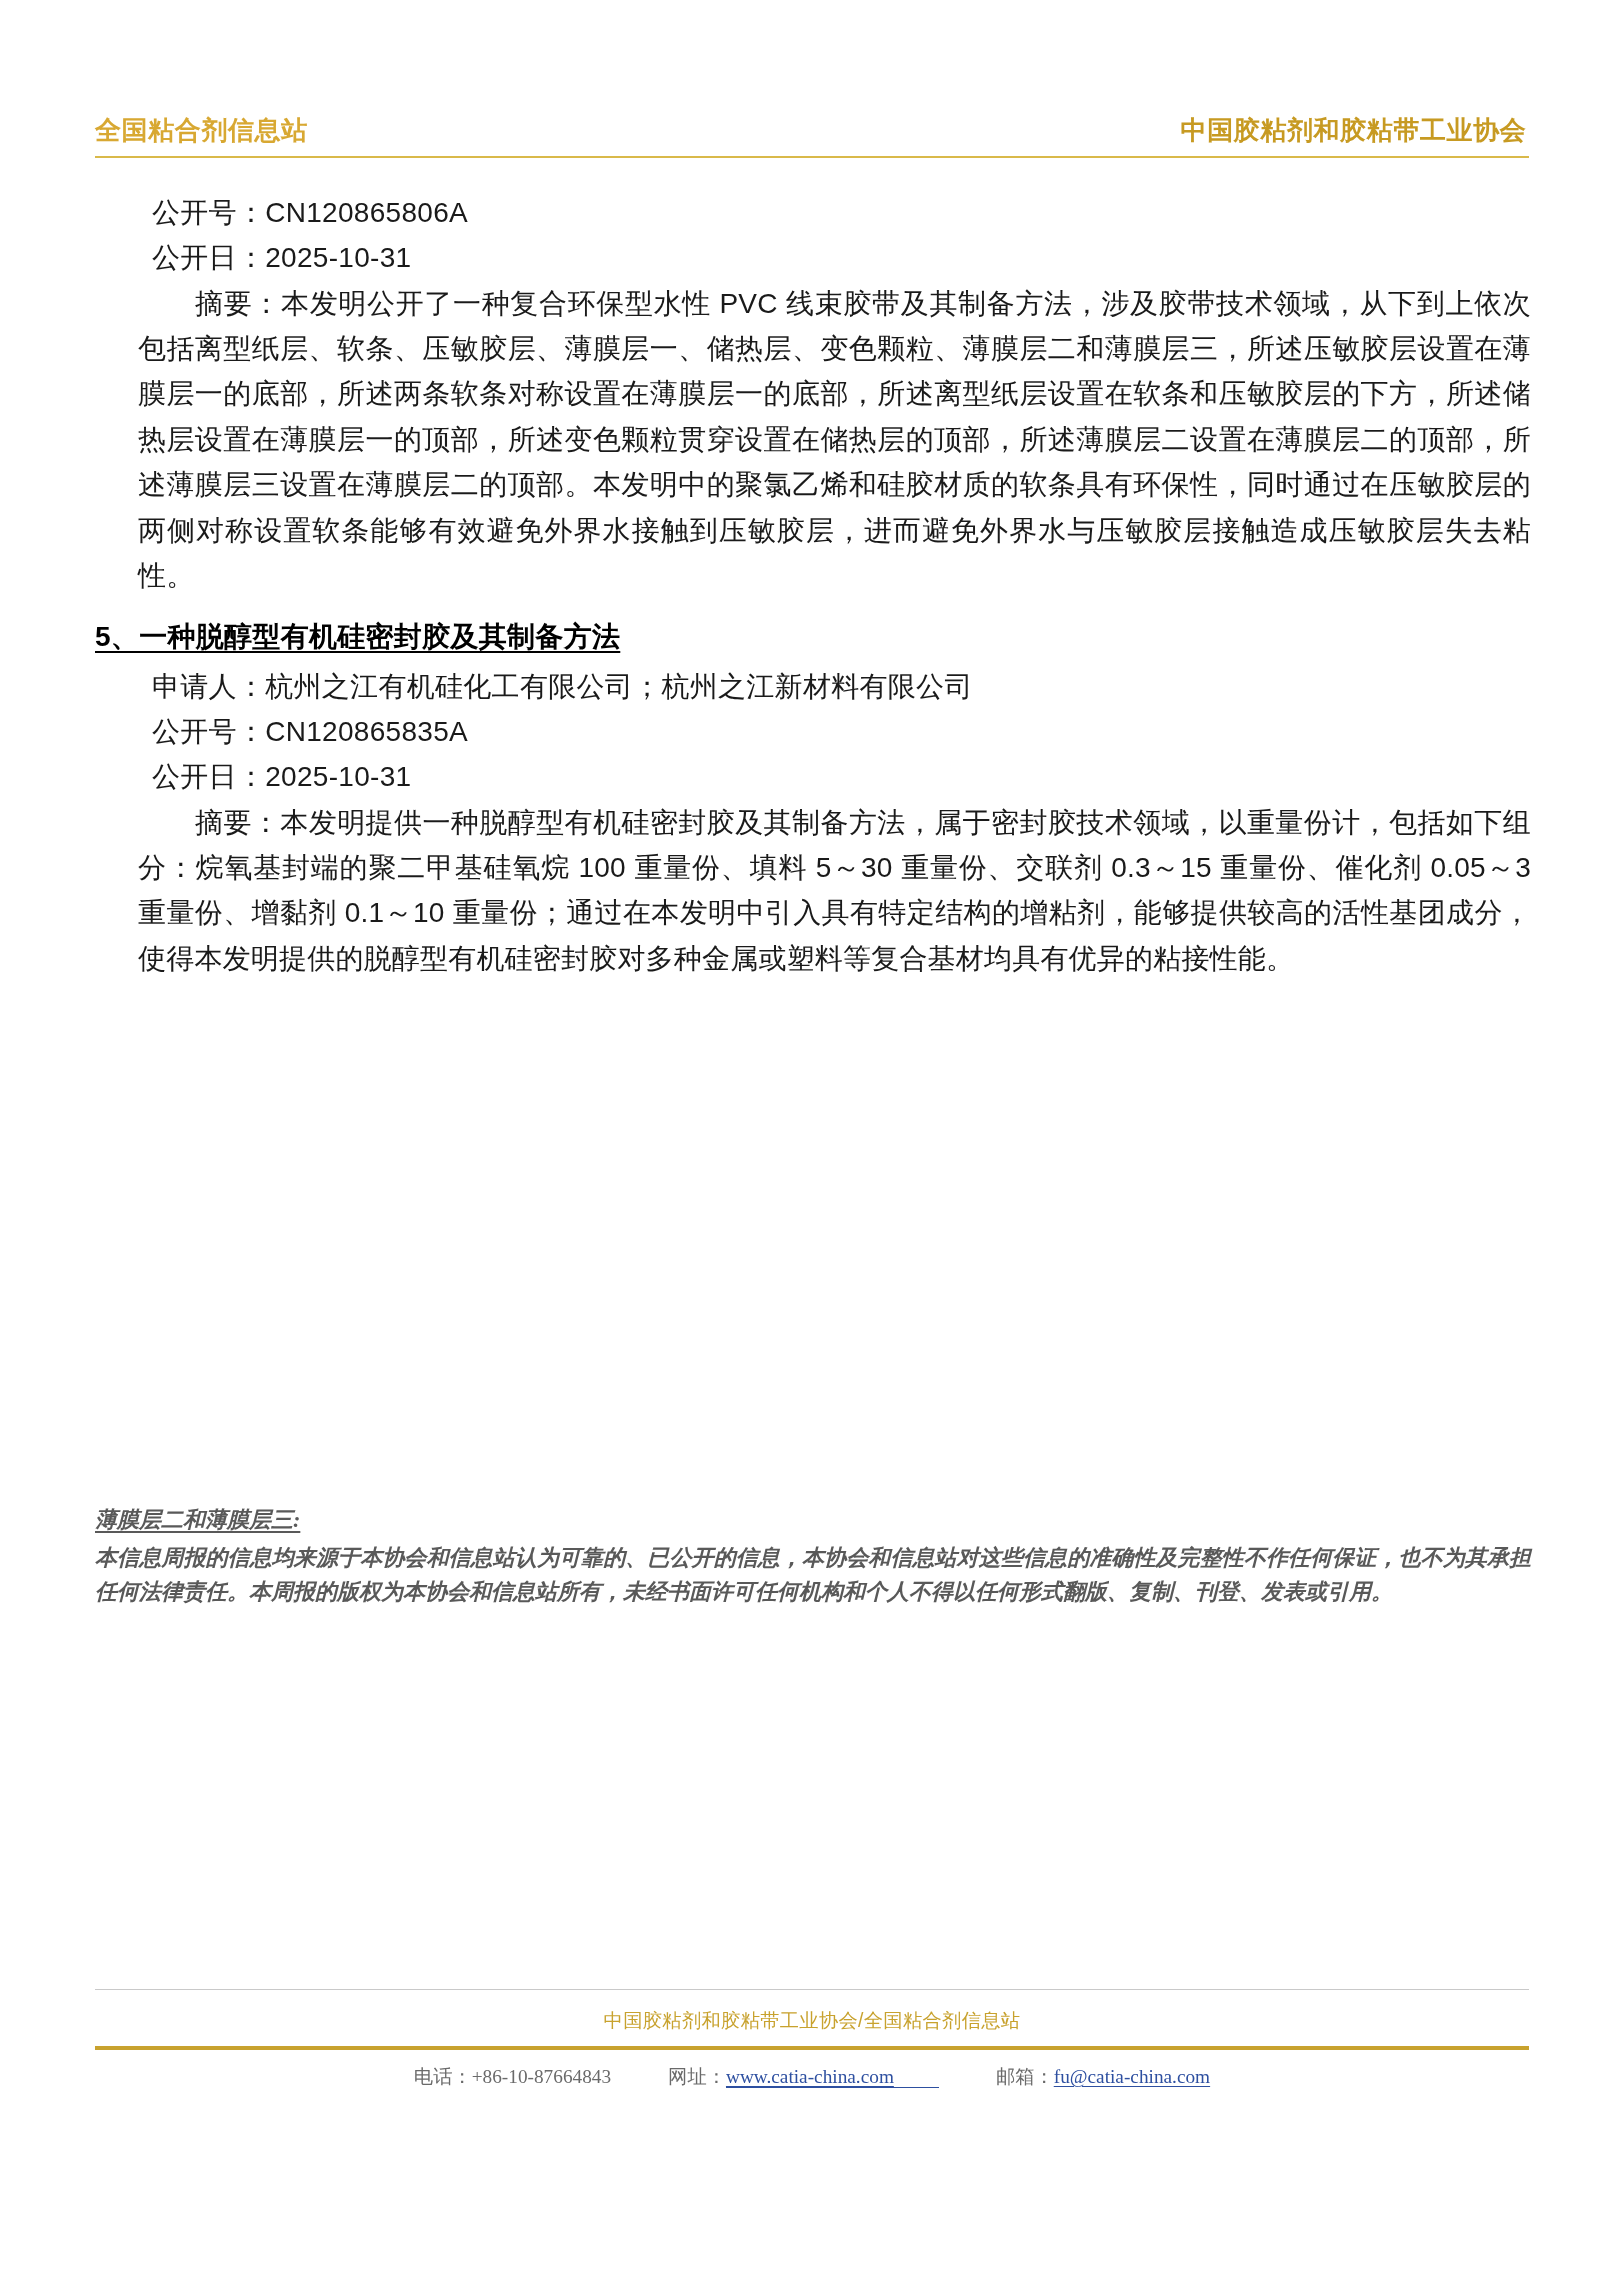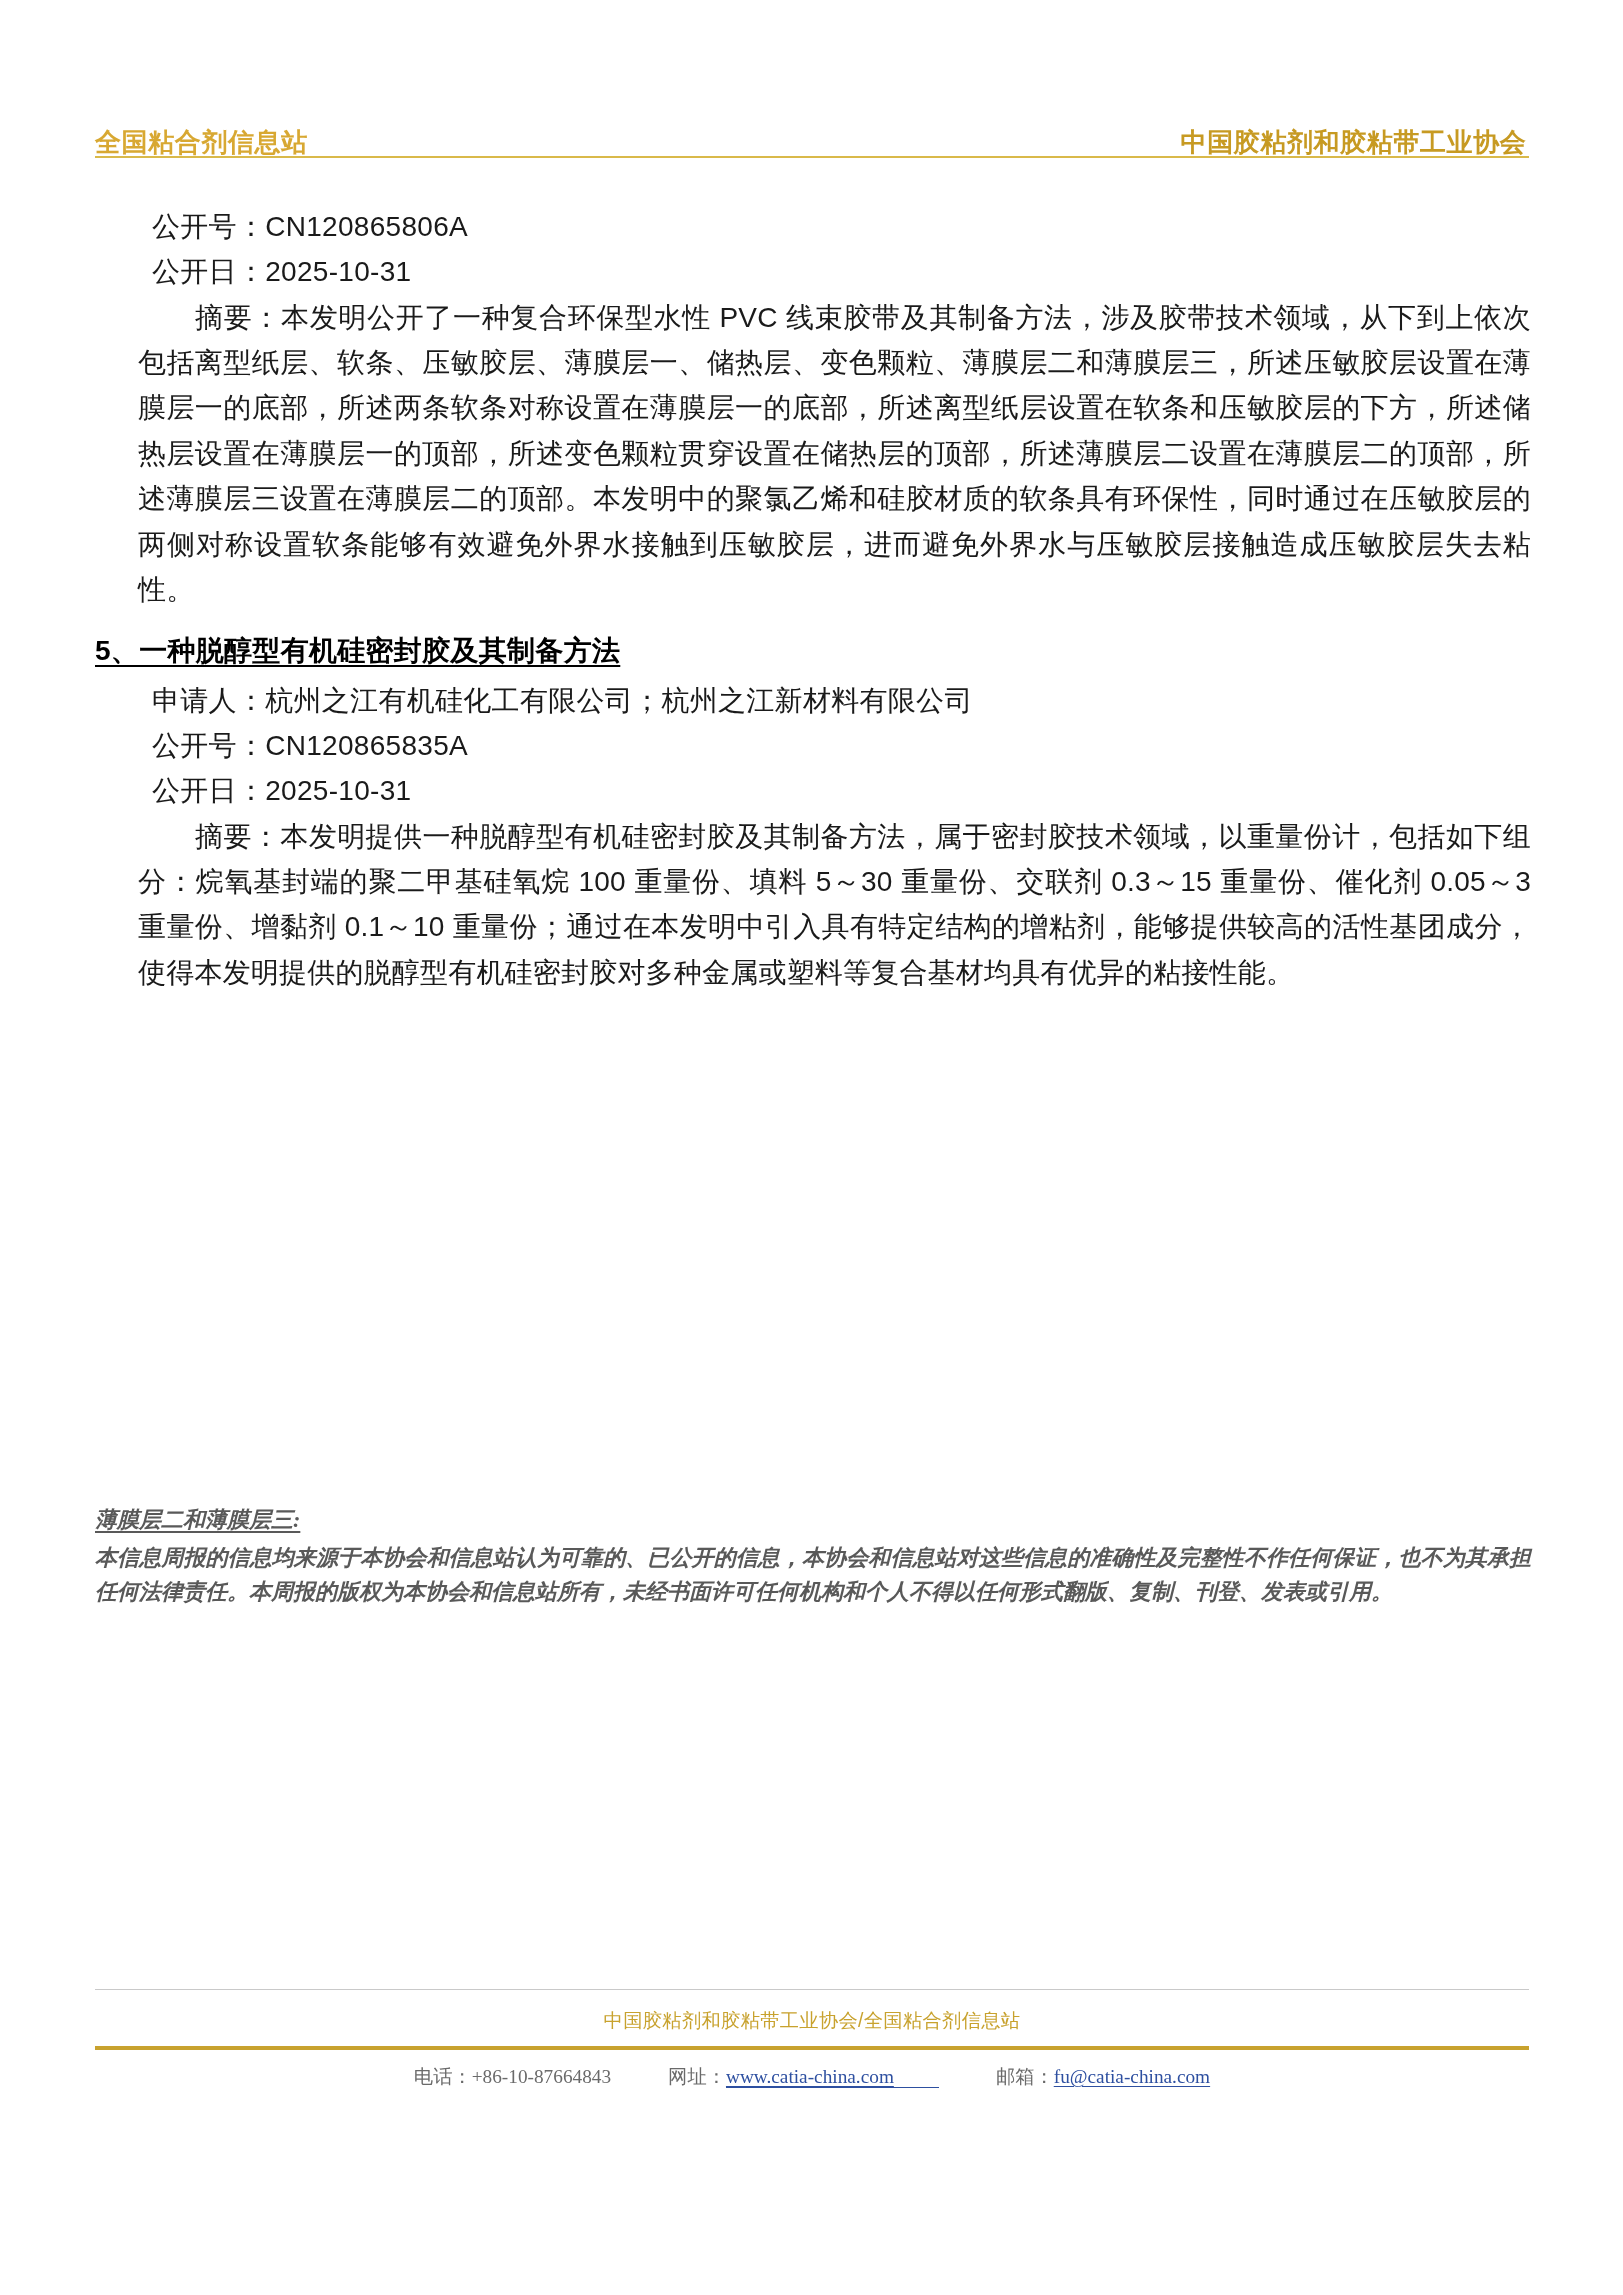--- a/index.html
+++ b/index.html
@@ -25,21 +25,20 @@
 
   
   .header {
     position: absolute;
     left: 95px;
     top: 113px;
     width: 1434px;
     display: flex;
     align-items: baseline;
     justify-content: space-between;
-    margin-top: 12px;
   }
   .header .left {
     font-size: 26px;
     font-weight: bold;
     color: #d8a832;
     letter-spacing: 0.6px;
     white-space: nowrap;
   }
   .header .right {
     font-size: 26px;
@@ -55,21 +54,21 @@
     top: 156px;
     width: 1434px;
     height: 1.9px;
     background: #d9b94a;
   }
 
   
   .content {
     position: absolute;
     left: 95px;
-    top: 204px;
+    top: 190px;
     width: 1436px;
   }
   .line {
     font-size: 28px;
     line-height: 1.62;
     color: #1a1a1a;
     letter-spacing: 0.3px;
   }
   .indent2 {
     text-indent: 57px;

